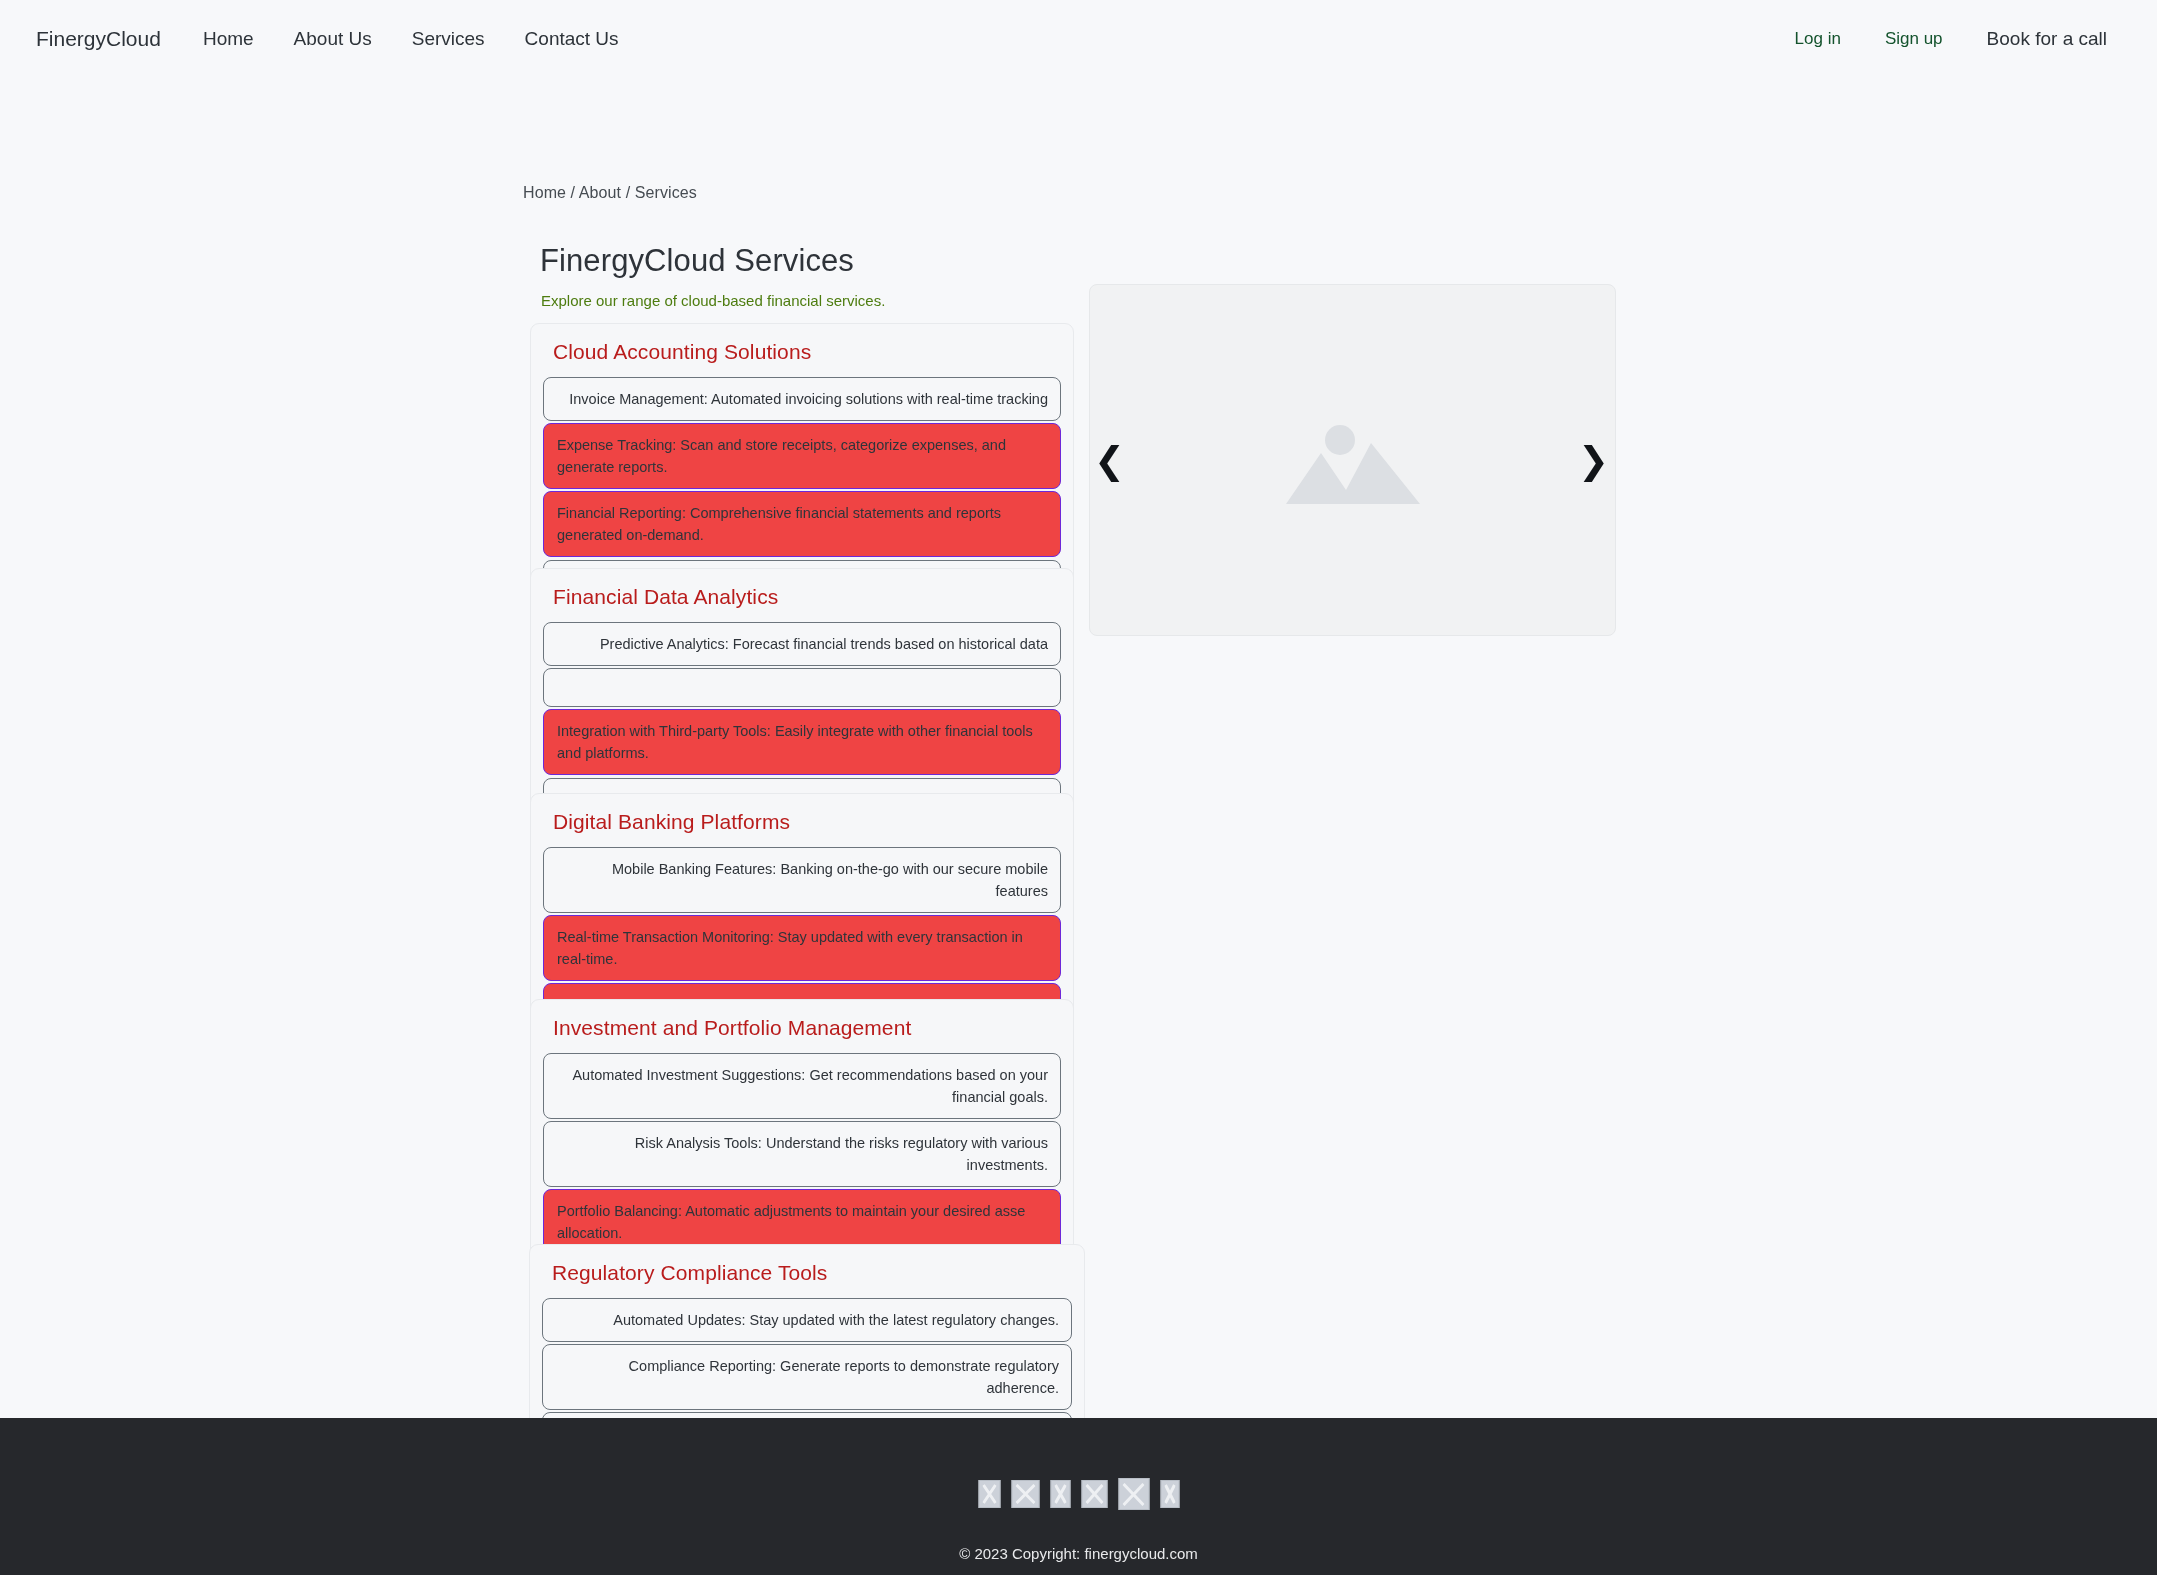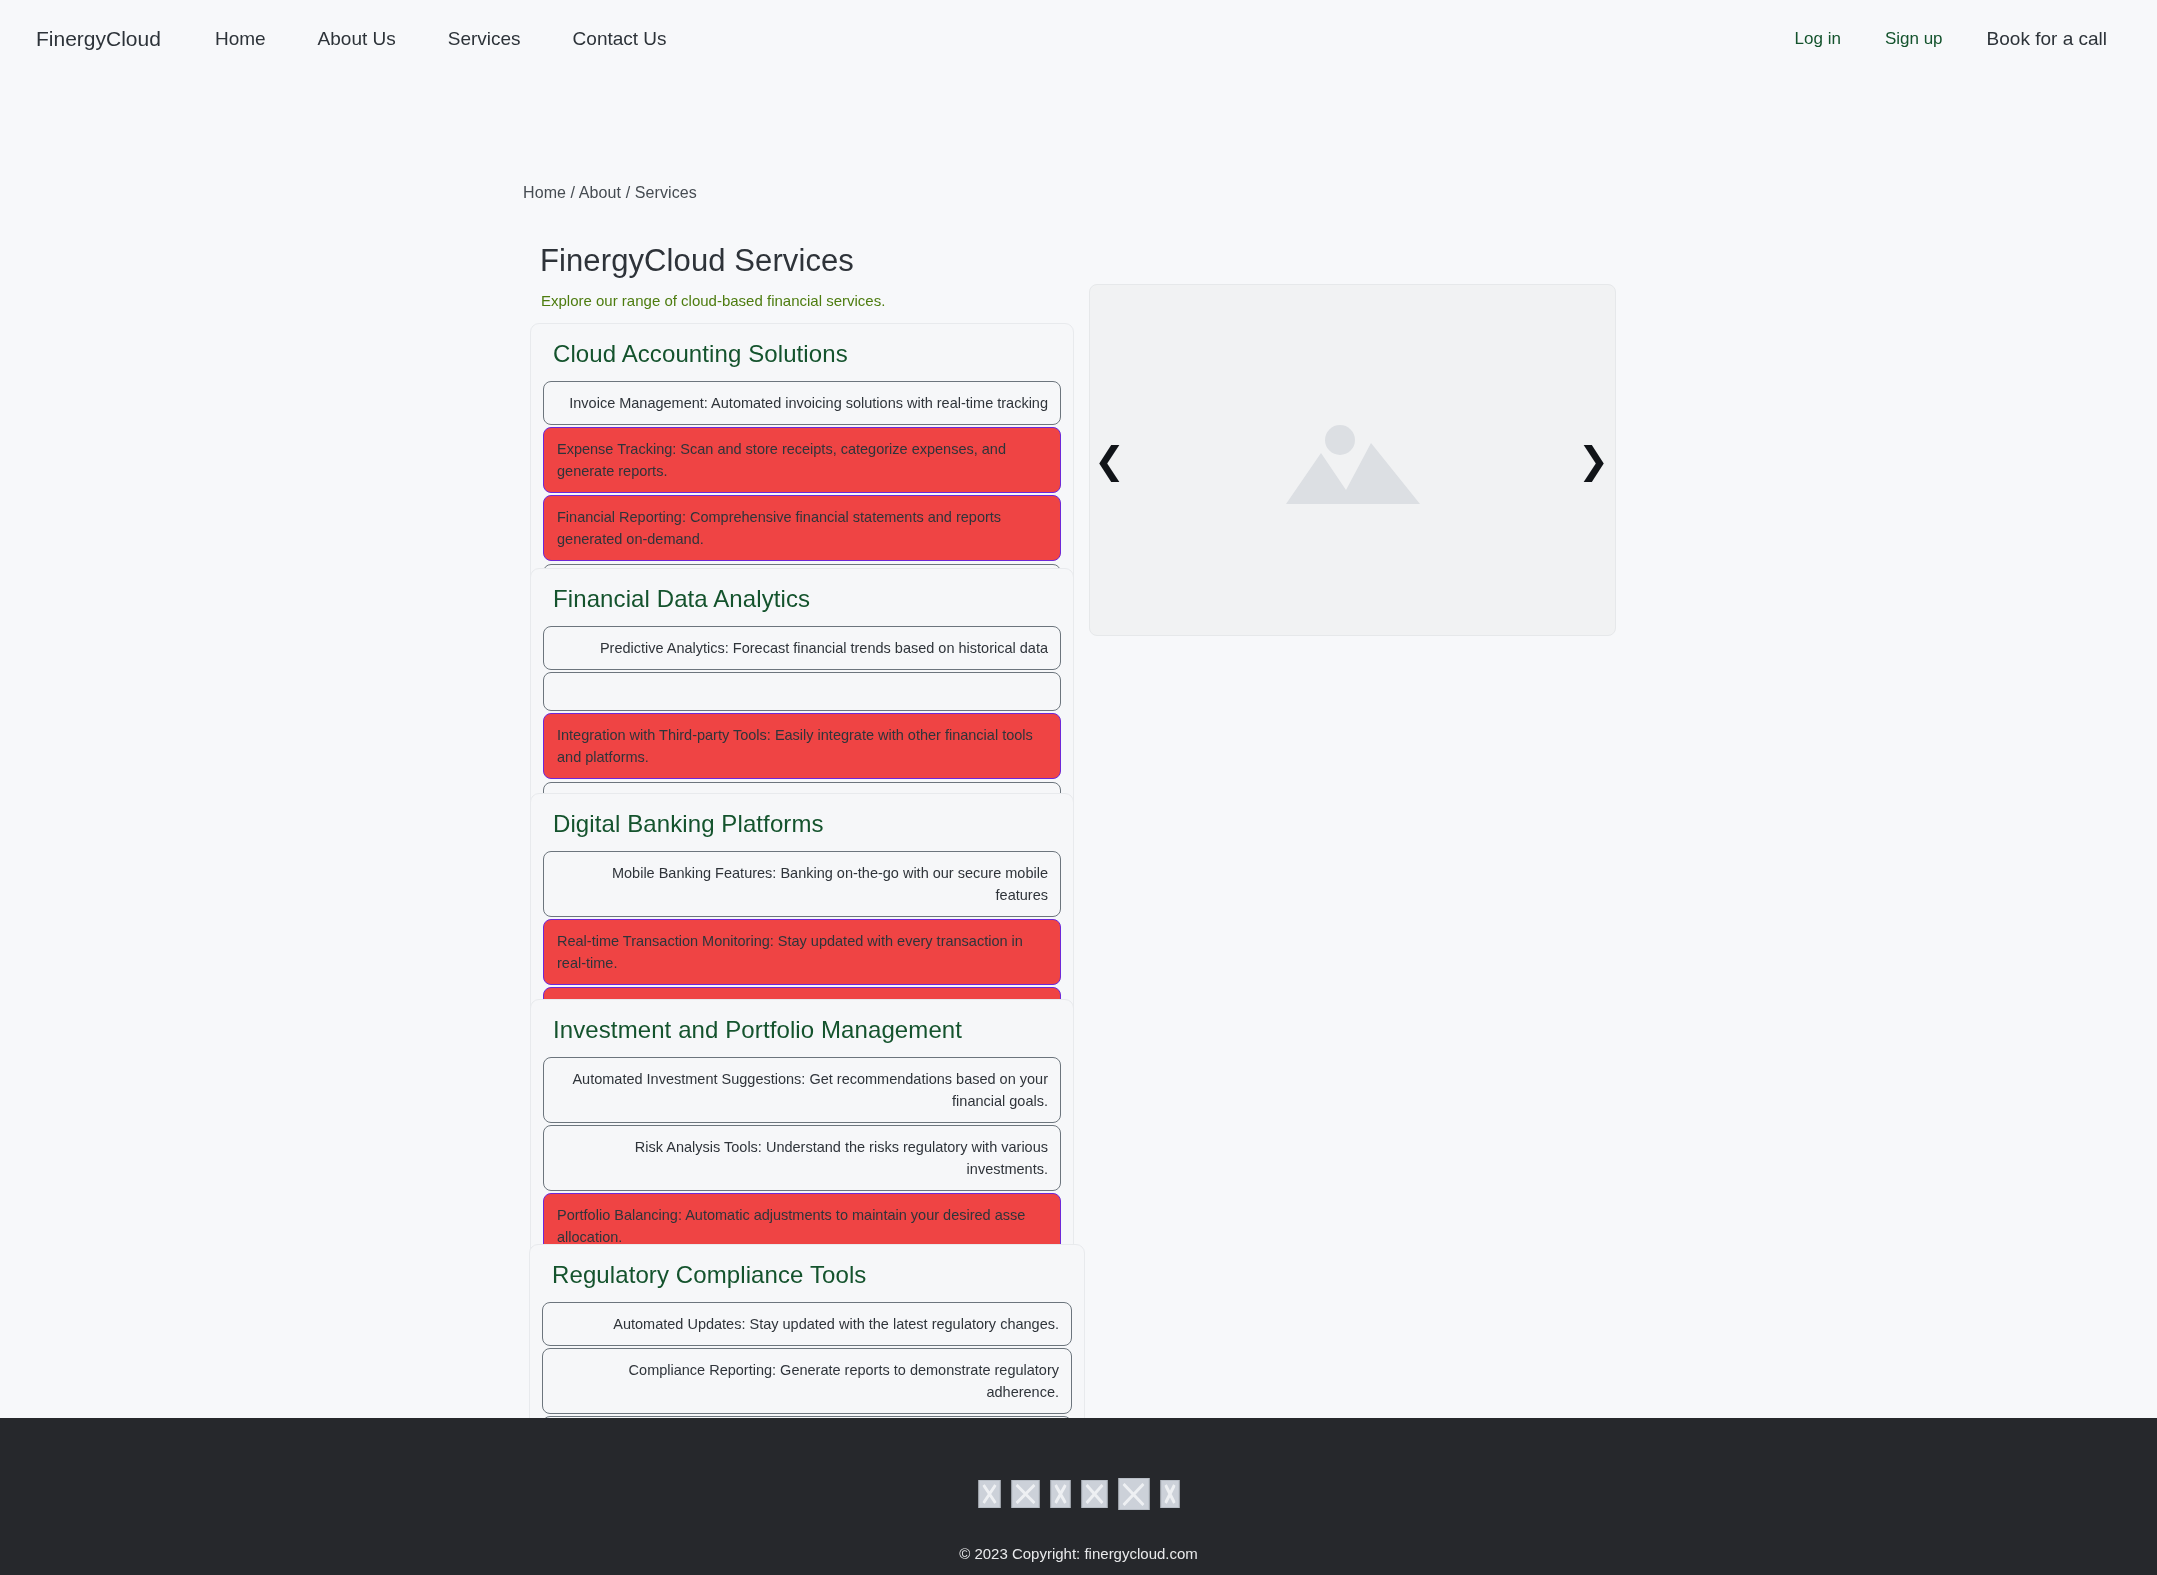--- a/index.html
+++ b/index.html
@@ -14,21 +14,21 @@
   }
 
   
   .navbar {
     height: 78px;
     background: #f7f8fa;
     display: flex;
     align-items: center;
     padding: 0 36px 0 26px;
   }
-  .nav-left { display: flex; align-items: center; gap: 12px; }
+  .nav-left { display: flex; align-items: center; gap: 0; }
   .brand {
     font-size: 21px;
     color: #2d3339;
     padding: 8px 22px 8px 10px;
     white-space: nowrap;
   }
   .nav-link {
     font-size: 19px;
     color: #2d3339;
     padding: 8px 20px;
@@ -97,22 +97,22 @@
     position: absolute;
     background: #f6f7f9;
     border: 1px solid #e8eaed;
     border-radius: 9px;
     padding: 11px 12px 12px 12px;
   }
   .card-std { left: 530px; width: 544px; }
   .card-wide { left: 529px; width: 556px; }
 
   .card-title {
-    font-size: 24px;
-    color: #14532d;
+    font-size: 21px;
+    color: #b91c1c;
     padding: 5px 6px 13px 10px;
     letter-spacing: 0.1px;
   }
 
   .feat {
     background: #ef4444;
     border: 1px solid #6d28d9;
     border-radius: 8px;
     padding: 10px 12px 10px 13px;
     font-size: 14.5px;

